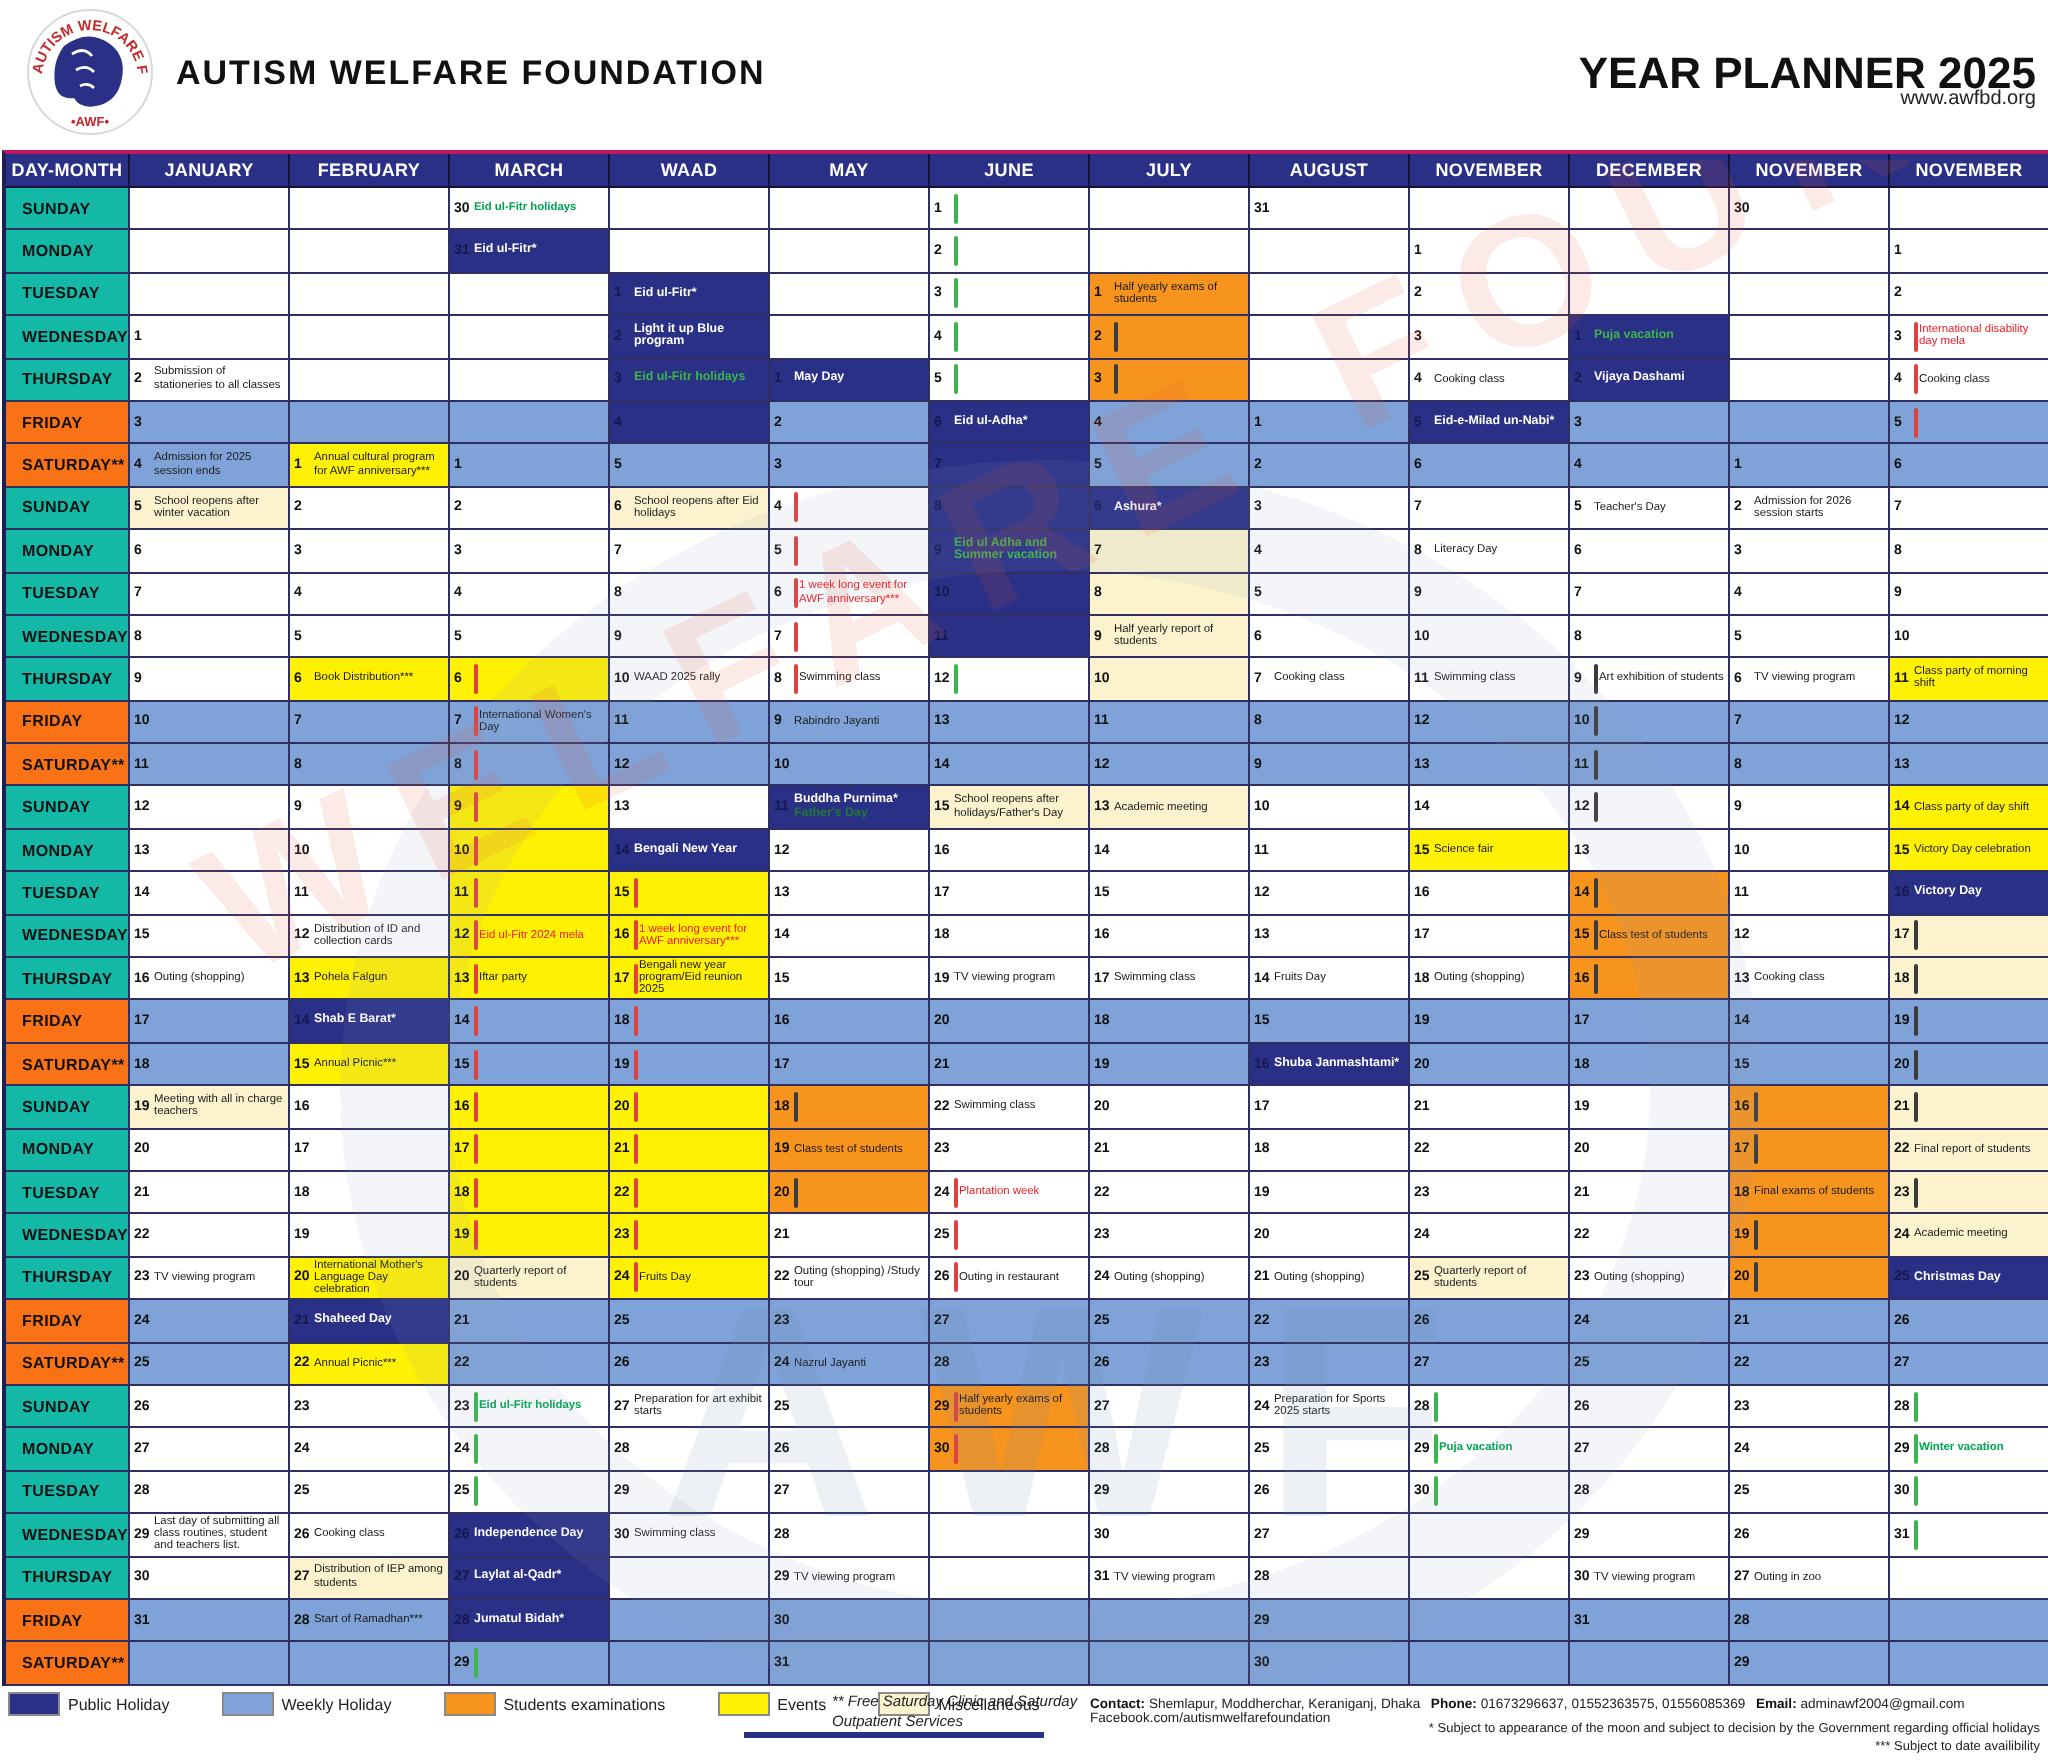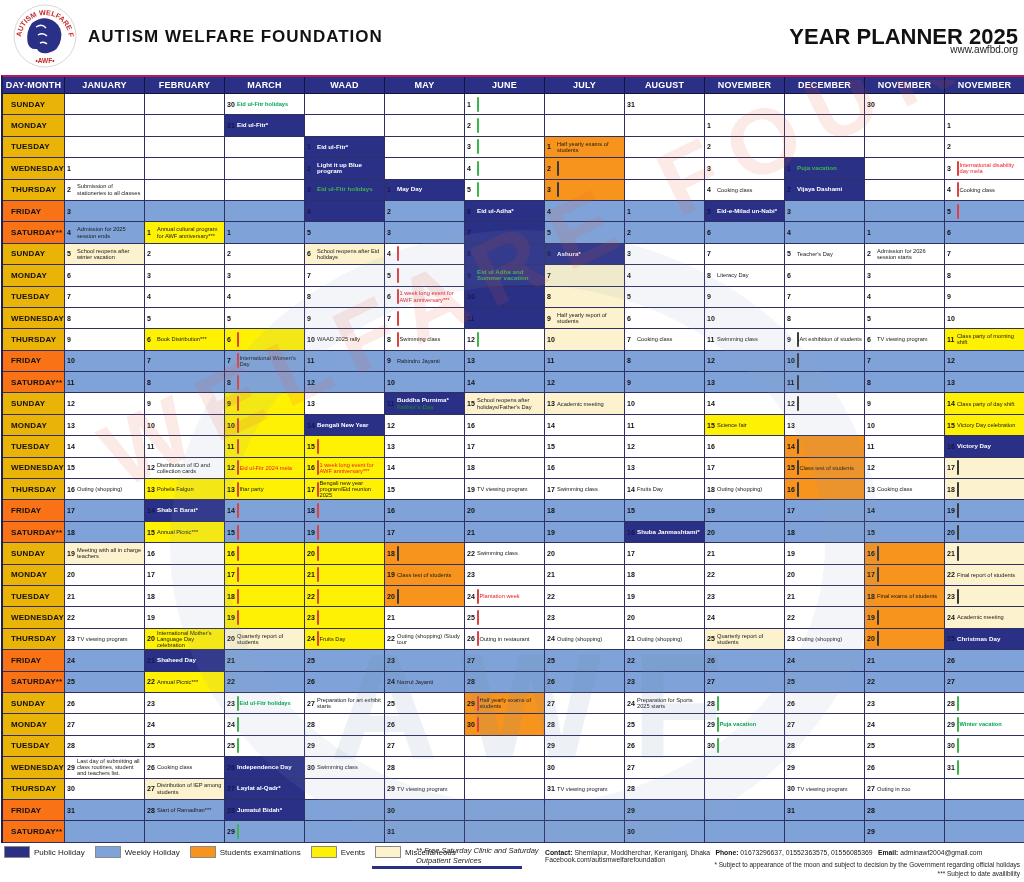--- a/index.html
+++ b/index.html
@@ -10,21 +10,21 @@
   .org-title{position:absolute;top:27px;left:88px;font-size:17px;font-weight:bold;letter-spacing:1px;color:#111;}
   .planner-title{position:absolute;top:24px;right:6px;font-size:22px;font-weight:bold;color:#111;}
   .website{position:absolute;top:44px;right:6px;font-size:10px;color:#222;}
 
   .cal{position:absolute;top:75px;left:1px;width:1022px;display:grid;
        grid-template-columns:62px repeat(12,1fr);
        grid-template-rows:17px repeat(35,21.4px);
        border-top:2px solid #be185d;border-left:2px solid #1e1f55;}
   .hc{background:#2B3087;color:#fff;font-weight:bold;font-size:9px;display:flex;align-items:center;justify-content:center;
       border-right:1px solid #14143a;border-bottom:1px solid #14143a;letter-spacing:.2px;}
-  .dl{background:#eab308;font-weight:bold;font-size:8px;display:flex;align-items:center;padding-left:8px;
+  .dl{background:#14b8a6;font-weight:bold;font-size:8px;display:flex;align-items:center;padding-left:8px;
       border-right:1px solid #2f3061;border-bottom:1px solid #2f3061;color:#111;letter-spacing:.2px;}
   .dl.w{background:#f97316;}
   .cell{background:#fff;border-right:1px solid #2f3061;border-bottom:1px solid #2f3061;
         display:flex;align-items:center;padding:1px 1px 1px 2px;gap:1px;overflow:hidden;}
   .cell.w{background:#7FA3D8;}
   .cell.bg-navy{background:#2B3087;}
   .cell.bg-yellow{background:#FFF104;}
   .cell.bg-orange{background:#F7941D;}
   .cell.bg-cream{background:#FCF3CE;}
   .num{font-weight:bold;font-size:7px;flex:0 0 auto;min-width:9px;color:#111;}
@@ -38,21 +38,21 @@
   .tc-green .txt{color:#00A651;font-weight:bold;}
   .bg-navy.tc-green .txt{color:#3cb54a;}
   .tc-red .txt{color:#EC1C24;}
   .t2{color:#1d7a34;}
 
   .wm{position:absolute;top:80px;left:0;width:1024px;height:760px;pointer-events:none;overflow:hidden;}
   .wm .ring{position:absolute;top:150px;left:170px;width:600px;height:520px;border:55px solid rgba(140,155,185,.10);border-radius:50%;}
   .wm .rtxt{position:absolute;font-weight:bold;color:rgba(227,82,60,.12);white-space:nowrap;}
   .wm .gtxt{position:absolute;font-weight:bold;color:rgba(110,130,170,.12);white-space:nowrap;}
 
-  .legend{position:absolute;top:846px;left:4px;display:flex;align-items:flex-end;gap:10px;}
+  .legend{position:absolute;top:846px;left:4px;display:flex;align-items:flex-end;gap:26px;}
   .li{display:flex;align-items:center;gap:4px;}
   .sw{width:24px;height:10px;border:1px solid #8a8a8a;flex:0 0 auto;}
   .li span{font-size:8px;color:#222;}
   .free-note{position:absolute;top:846px;left:416px;width:130px;font-size:7.5px;line-height:1.3;color:#222;font-style:italic;}
   .blue-bar{position:absolute;top:866px;left:372px;width:150px;height:3px;background:#2B3087;}
   .contact{position:absolute;top:849px;left:545px;width:476px;font-size:6.8px;color:#222;}
   .contact b{color:#111;}
   .note1{position:absolute;top:861px;right:4px;font-size:6.5px;color:#222;}
   .note2{position:absolute;top:870px;right:4px;font-size:6.5px;color:#222;}
 </style>

